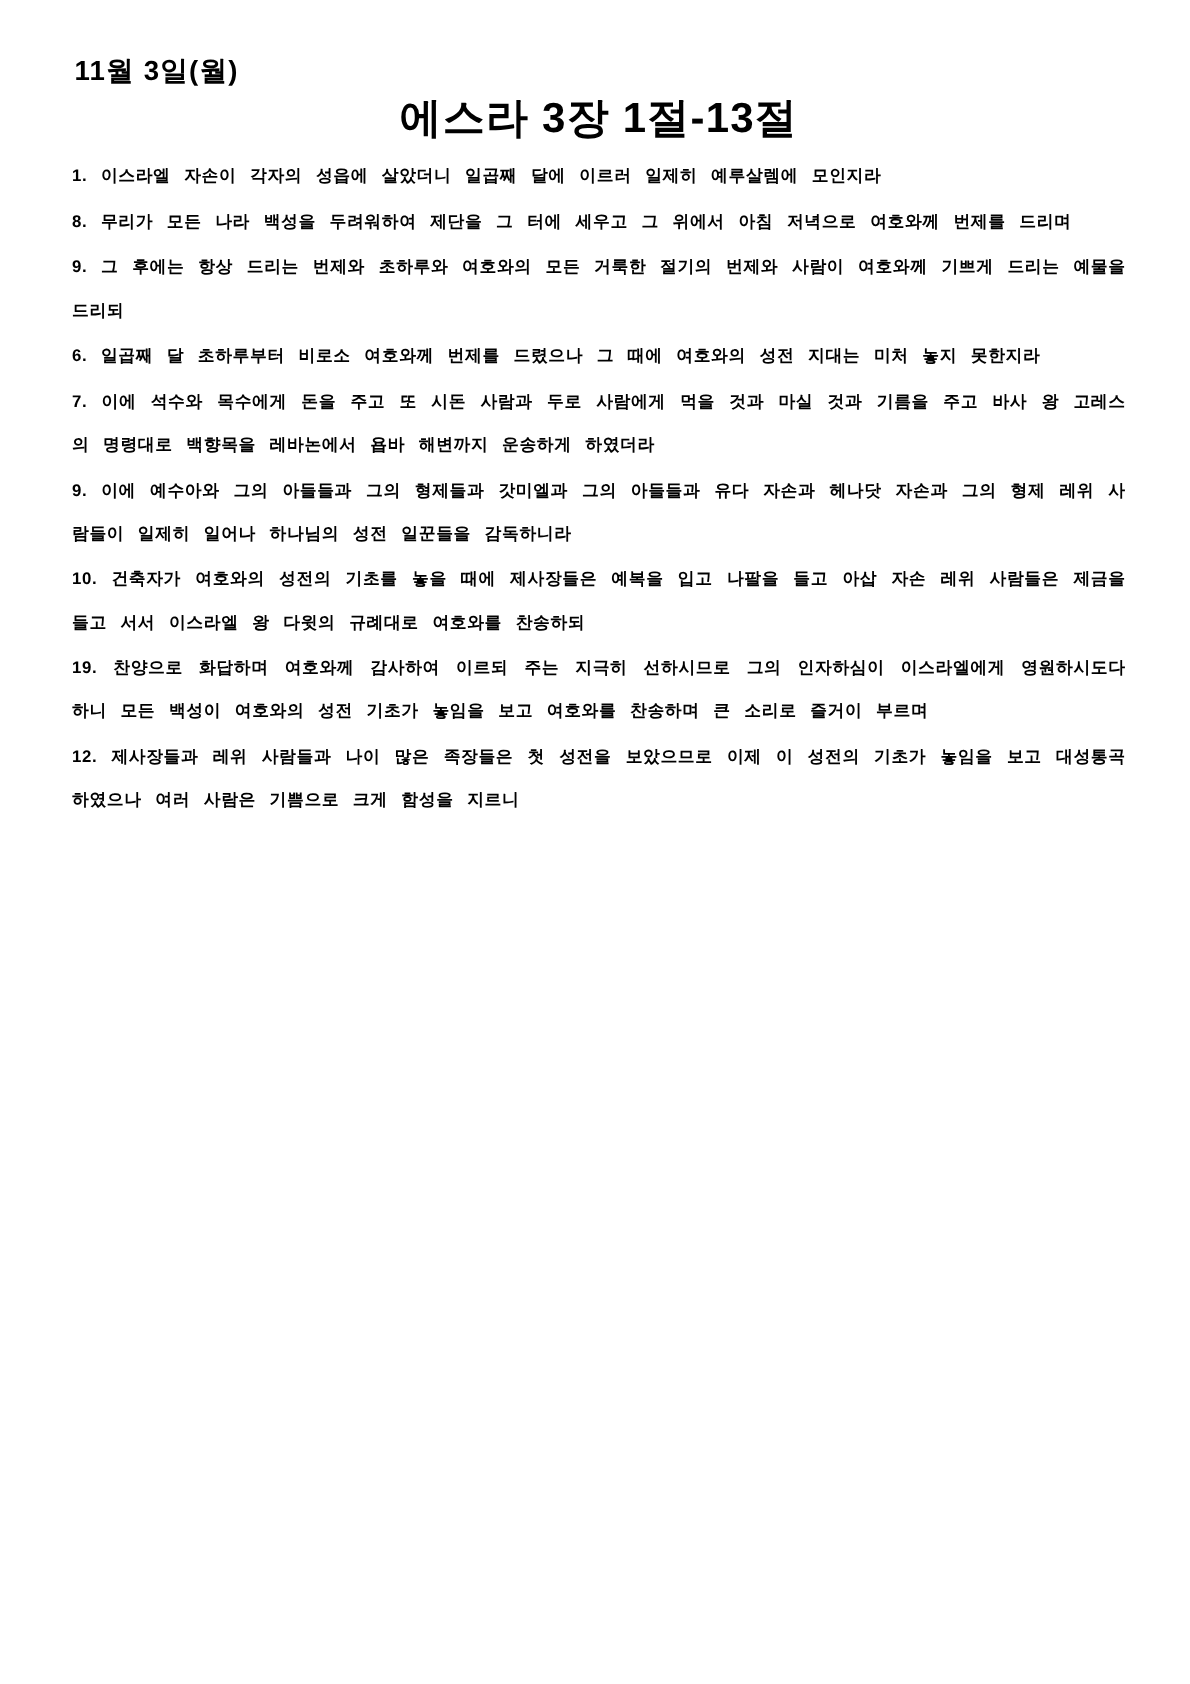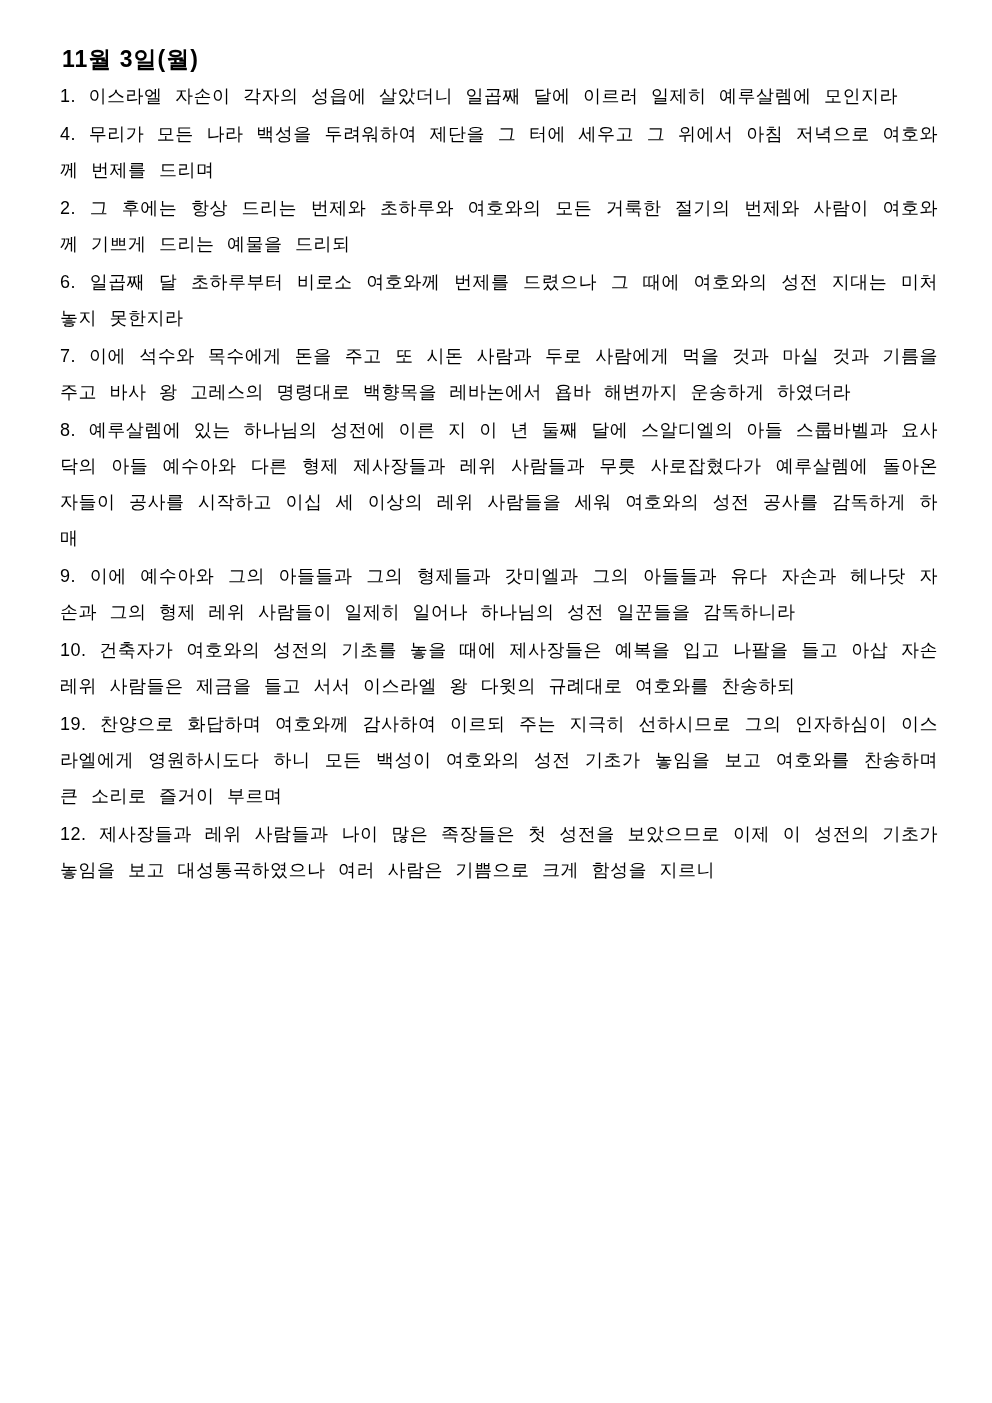--- a/index.html
+++ b/index.html
@@ -31,42 +31,43 @@
     font-size: 35px;
     font-weight: bold;
     letter-spacing: 1px;
     margin: 0 0 8px 0;
     line-height: 42px;
   }
   .verse-list {
     margin: 0;
   }
   .verse {
-    font-size: 18px;
+    font-size: 14px;
     line-height: 36px;
     margin: 0 0 2px 0;
     text-align: justify;
     word-break: break-all;
     word-spacing: 7px;
     letter-spacing: 0.5px;
+    font-weight: bold;
   }
   .verse:last-child {
     margin-bottom: 0;
   }
 </style>
 </head>
 <body>
 
 <div class="page">
   <div class="date-heading">11월 3일(월)</div>
+  <h1 class="page-title">에스라 3장 1절-13절</h1>
   <div class="verse-list">
       <p class="verse">1. 이스라엘 자손이 각자의 성읍에 살았더니 일곱째 달에 이르러 일제히 예루살렘에 모인지라</p>
-      <p class="verse">4. 무리가 모든 나라 백성을 두려워하여 제단을 그 터에 세우고 그 위에서 아침 저녁으로 여호와께 번제를 드리며</p>
-      <p class="verse">2. 그 후에는 항상 드리는 번제와 초하루와 여호와의 모든 거룩한 절기의 번제와 사람이 여호와께 기쁘게 드리는 예물을 드리되</p>
+      <p class="verse">8. 무리가 모든 나라 백성을 두려워하여 제단을 그 터에 세우고 그 위에서 아침 저녁으로 여호와께 번제를 드리며</p>
+      <p class="verse">9. 그 후에는 항상 드리는 번제와 초하루와 여호와의 모든 거룩한 절기의 번제와 사람이 여호와께 기쁘게 드리는 예물을 드리되</p>
       <p class="verse">6. 일곱째 달 초하루부터 비로소 여호와께 번제를 드렸으나 그 때에 여호와의 성전 지대는 미처 놓지 못한지라</p>
       <p class="verse">7. 이에 석수와 목수에게 돈을 주고 또 시돈 사람과 두로 사람에게 먹을 것과 마실 것과 기름을 주고 바사 왕 고레스의 명령대로 백향목을 레바논에서 욥바 해변까지 운송하게 하였더라</p>
-      <p class="verse">8. 예루살렘에 있는 하나님의 성전에 이른 지 이 년 둘째 달에 스알디엘의 아들 스룹바벨과 요사닥의 아들 예수아와 다른 형제 제사장들과 레위 사람들과 무릇 사로잡혔다가 예루살렘에 돌아온 자들이 공사를 시작하고 이십 세 이상의 레위 사람들을 세워 여호와의 성전 공사를 감독하게 하매</p>
       <p class="verse">9. 이에 예수아와 그의 아들들과 그의 형제들과 갓미엘과 그의 아들들과 유다 자손과 헤나닷 자손과 그의 형제 레위 사람들이 일제히 일어나 하나님의 성전 일꾼들을 감독하니라</p>
       <p class="verse">10. 건축자가 여호와의 성전의 기초를 놓을 때에 제사장들은 예복을 입고 나팔을 들고 아삽 자손 레위 사람들은 제금을 들고 서서 이스라엘 왕 다윗의 규례대로 여호와를 찬송하되</p>
       <p class="verse">19. 찬양으로 화답하며 여호와께 감사하여 이르되 주는 지극히 선하시므로 그의 인자하심이 이스라엘에게 영원하시도다 하니 모든 백성이 여호와의 성전 기초가 놓임을 보고 여호와를 찬송하며 큰 소리로 즐거이 부르며</p>
       <p class="verse">12. 제사장들과 레위 사람들과 나이 많은 족장들은 첫 성전을 보았으므로 이제 이 성전의 기초가 놓임을 보고 대성통곡하였으나 여러 사람은 기쁨으로 크게 함성을 지르니</p>
     </div>
 </div>
 
 </body></html>

